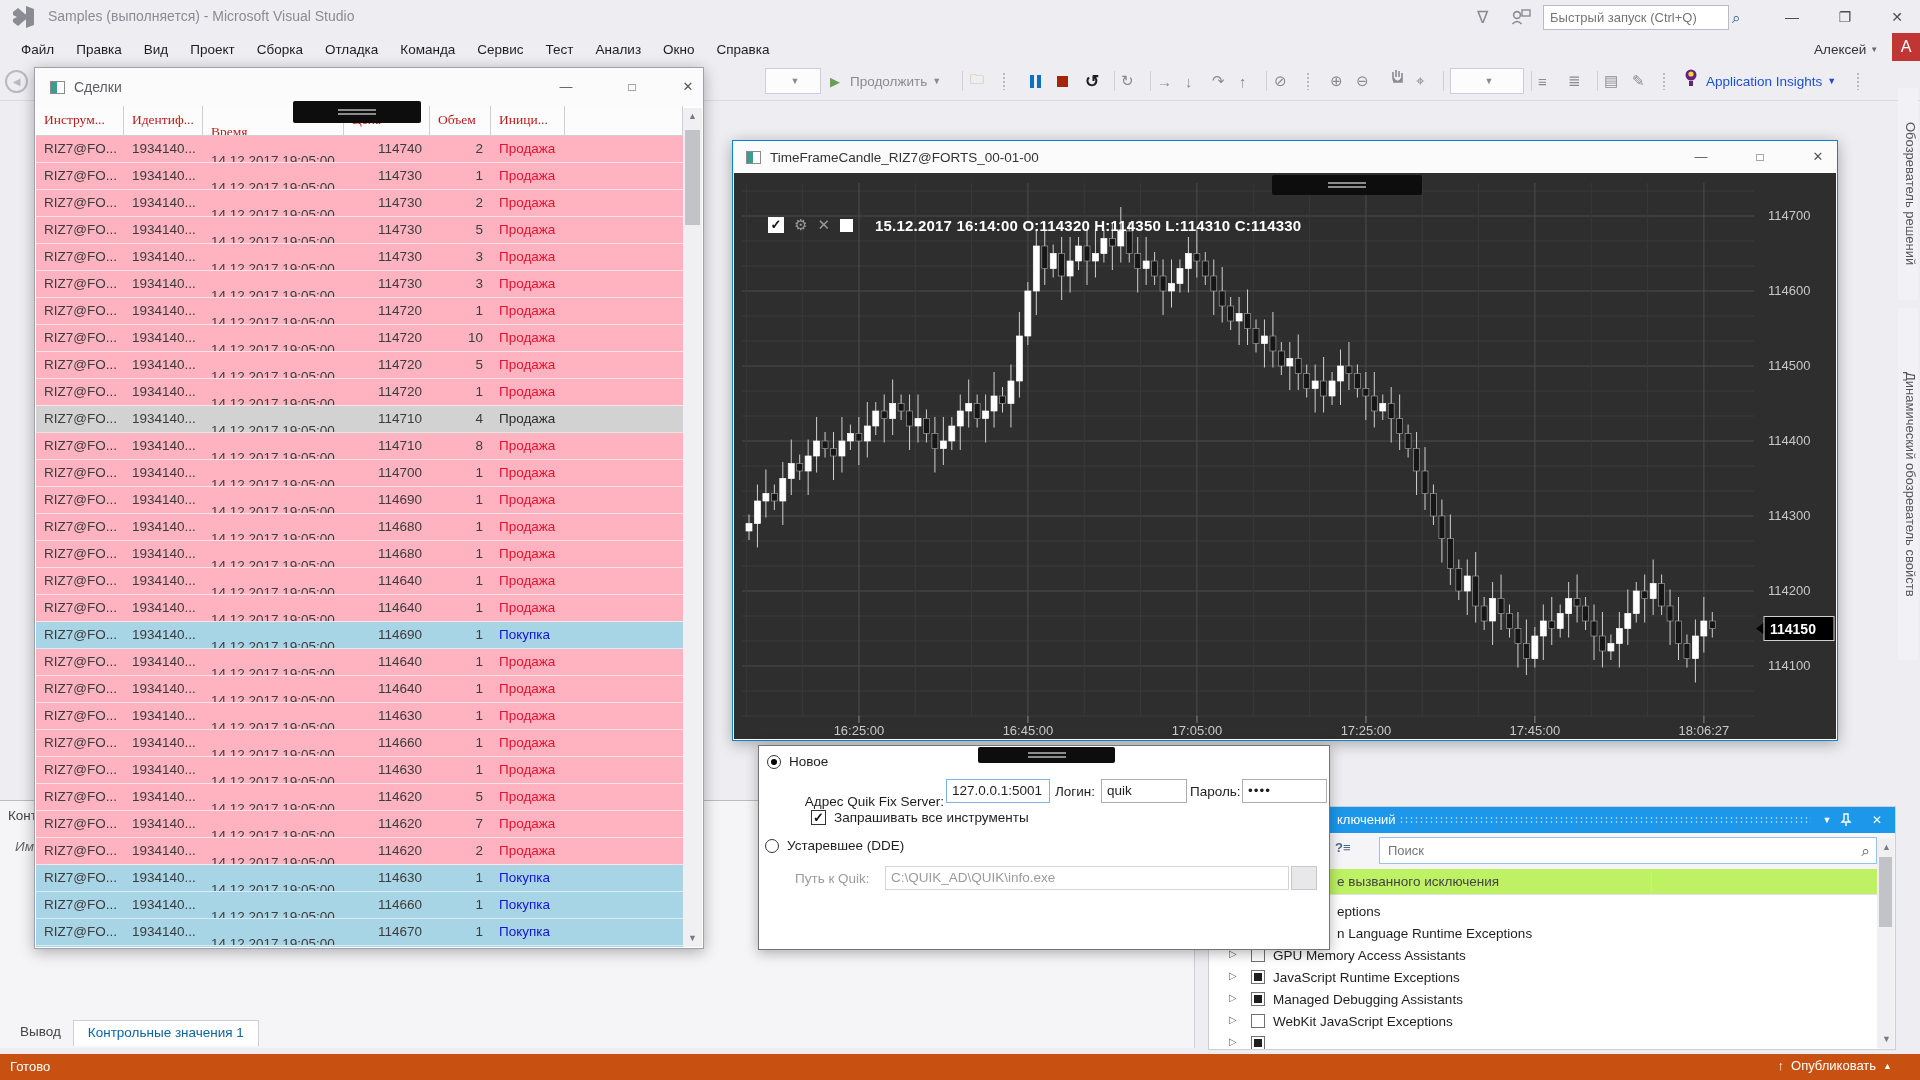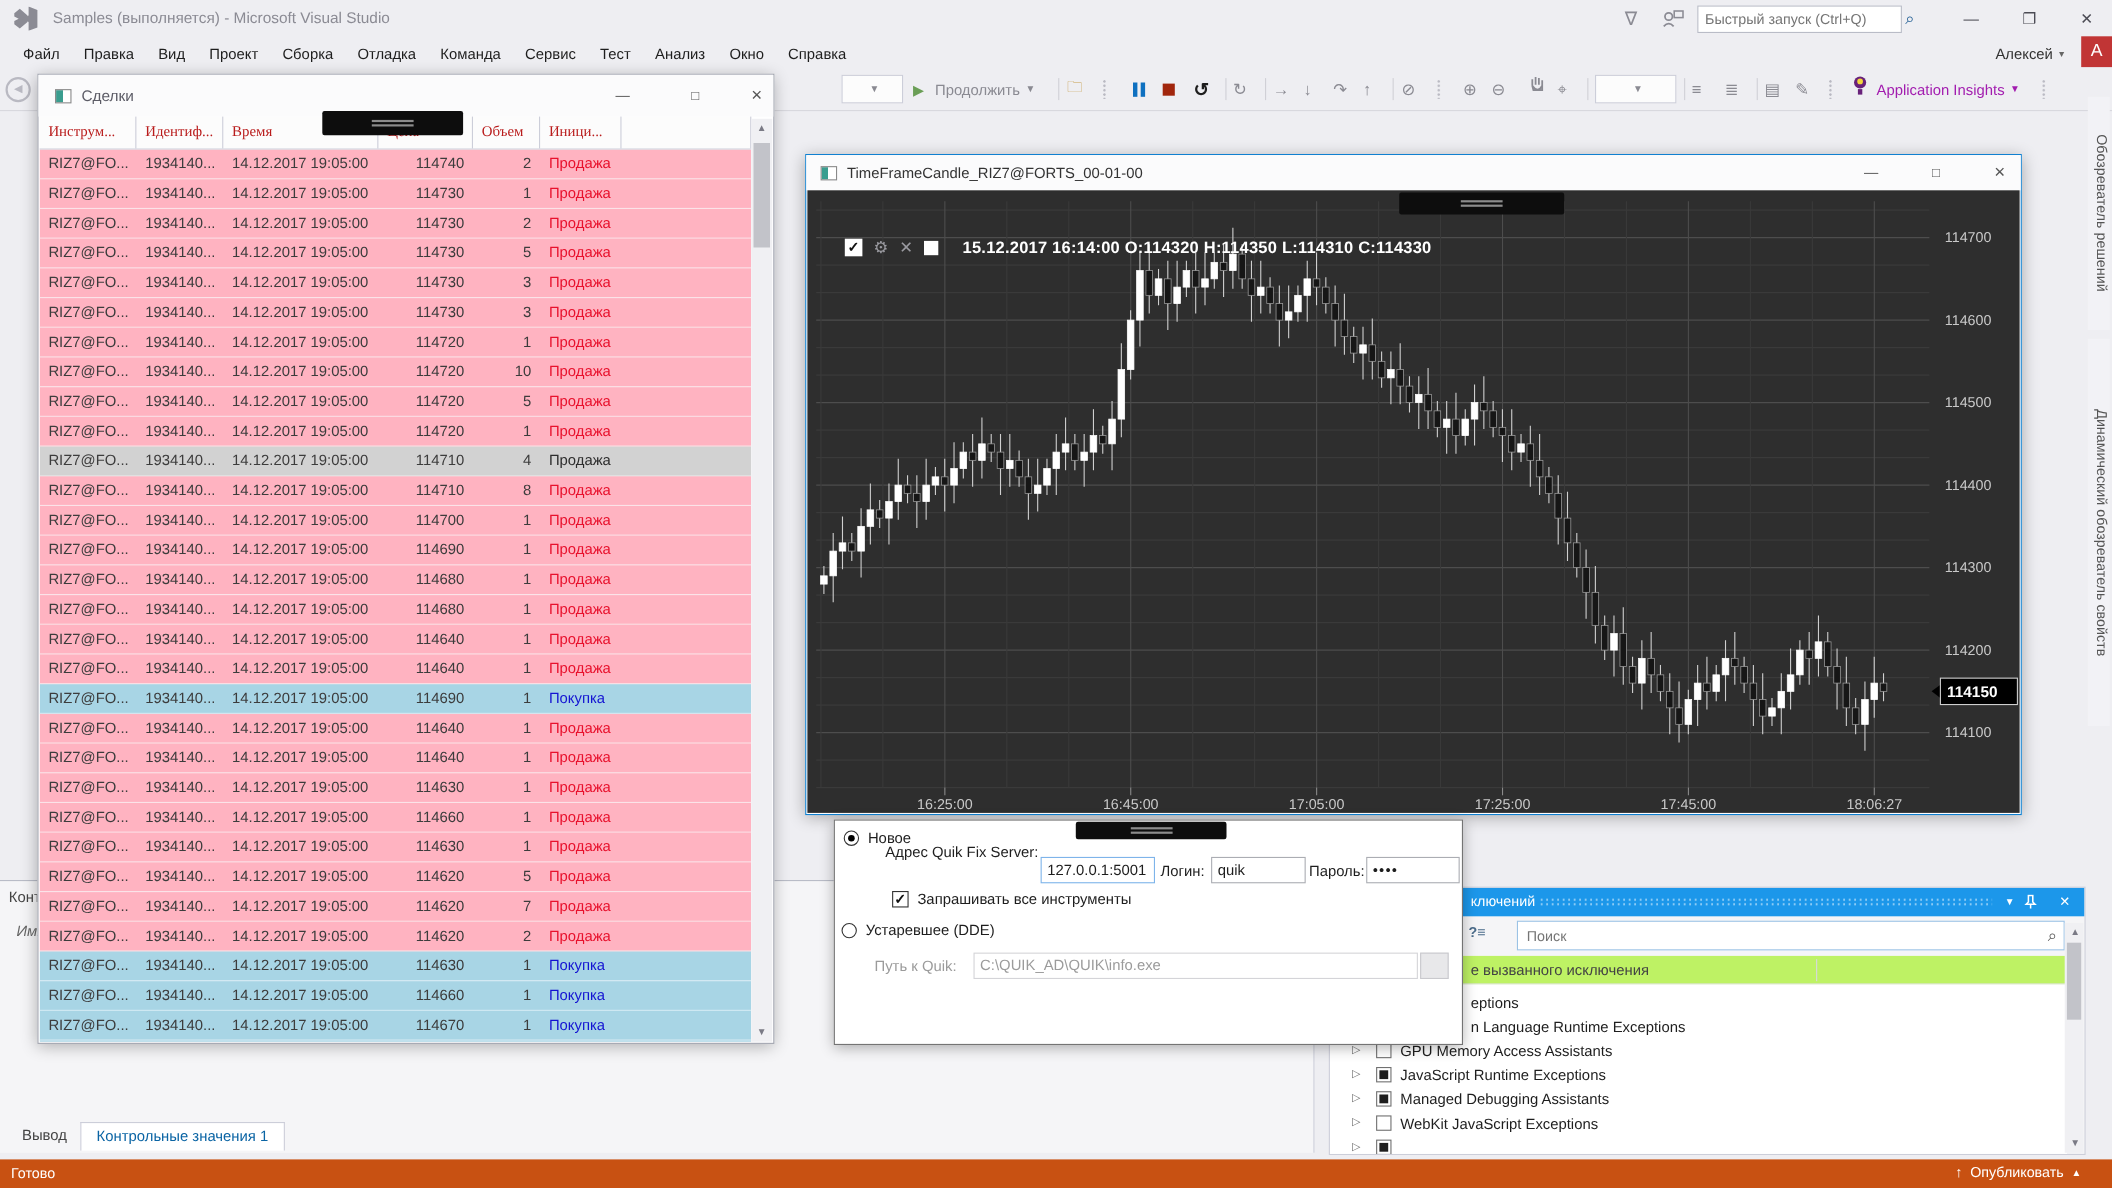--- a/index.html
+++ b/index.html
@@ -45,21 +45,21 @@
   #t-rows { position:absolute; left:1px; top:68px; right:20px; bottom:1px; overflow:hidden; }
   .t-row { display:flex; height:27px; border-bottom:1px solid #fbe3e8; }
   .t-row.sell { background:#ffb3c1; }
   .t-row.buy  { background:#a8d5e5; border-bottom-color:#d7ecf4; }
   .t-row.sel  { background:#d2d2d2; border-bottom-color:#e4e4e4; }
   .t-cell { font-size:13.5px; color:#3c3c3c; padding:5px 8px 0 8px; white-space:nowrap; overflow:hidden; }
   .num { text-align:right; }
   .side-S { color:#e8112d; }
   .side-B { color:#1414d2; }
   .sel .side-S, .sel .side-B { color:#2d2d2d; }
-  .c0{width:88px;} .c1{width:79px;} .c2{width:141px;} .c3{width:86px;} .c4{width:61px;} .c5{width:74px;} .c6{flex:1;}
+  .c0{width:88px;} .c1{width:79px;} .c2{width:141px;margin-top:12px;} .c3{width:86px;} .c4{width:61px;} .c5{width:74px;} .c6{flex:1;}
   .vscroll { position:absolute; top:40px; right:1px; bottom:1px; width:19px; background:#f0f0f3; }
   .vscroll .up,.vscroll .dn { position:absolute; left:0; width:19px; height:17px; color:#7a7a85; font-size:9px; text-align:center; line-height:17px; }
   .vscroll .dn { bottom:0; }
   .vscroll .thumb { position:absolute; left:2px; width:15px; background:#c2c3c9; }
   
   .blackbar { position:absolute; background:#0d0d0d; border-radius:2px; display:flex; flex-direction:column; align-items:center; justify-content:center; gap:2px; }
   .blackbar i { display:block; width:38px; height:2px; background:#8c8c8c; }
   
   #chart-win { left:732px; top:140px; width:1106px; height:601px; border:1px solid #1080d0; }
   #chart-win .win-title { height:32px; }
@@ -209,21 +209,21 @@
   <div class="tb" style="left:1568px;">≣</div>
   <div class="tb-sep" style="left:1597px;"></div>
   <div class="tb" style="left:1604px;">▤</div>
   <div class="tb" style="left:1632px;">✎</div>
   <div class="grip-dots" style="left:1662px;"></div>
   <svg class="tb" style="left:1684px;" width="14" height="20">
     <circle cx="7" cy="7" r="5.5" fill="#68217a"></circle>
       <circle cx="7" cy="6" r="2.6" fill="#f3d53c"></circle>
     <rect x="5" y="13" width="4" height="5" fill="#68217a"></rect>
   </svg>
-  <div class="tb" style="left:1706px; color:#a21caf; font-size:13.5px;">
+  <div class="tb" style="left:1706px; color:#1d4ed8; font-size:13.5px;">
     <span>Application Insights</span>
     <span class="arr" style="font-size:9px; margin-left:5px;">▼</span>
   </div>
   <div class="grip-dots" style="left:1856px;"></div>
 </div>
 <div class="abs" id="back-circle">◀</div>
 
 <div class="abs" id="watch-win">
   <div id="watch-title">Контрольные значения 1</div>
   <div id="watch-colhead">Имя</div>
@@ -920,21 +920,21 @@
   </div>
 </div>
 
 <div class="abs" id="quik-dialog">
   <div class="blackbar" style="left:219px; top:1px; width:137px; height:16px;">
       <i></i>
       <i></i>
     </div>
   <div class="radio on" style="left:8px; top:9px;"></div>
   <div class="lbl" style="left:30px; top:8px;">Новое</div>
-  <div class="lbl" style="left:40px; top:21px; width:145px; text-align:right;">Адрес Quik Fix Server:</div>
+  <div class="lbl" style="left:40px; top:48px; width:145px; text-align:right;">Адрес Quik Fix Server:</div>
   <div class="field focus" style="left:187px; top:33px; width:104px; height:24px;">127.0.0.1:5001</div>
   <div class="lbl" style="left:296px; top:38px;">Логин:</div>
   <div class="field" style="left:342px; top:33px; width:86px; height:24px;">quik</div>
   <div class="lbl" style="left:431px; top:38px;">Пароль:</div>
   <div class="field" style="left:483px; top:33px; width:85px; height:24px; letter-spacing:1px;">••••</div>
   <div class="checkbox" style="left:52px; top:64px;">✓</div>
   <div class="lbl" style="left:75px; top:64px;">Запрашивать все инструменты</div>
   <div class="radio" style="left:6px; top:93px;"></div>
   <div class="lbl" style="left:28px; top:92px;">Устаревшее (DDE)</div>
   <div class="lbl gray" style="left:36px; top:125px;">Путь к Quik:</div>

